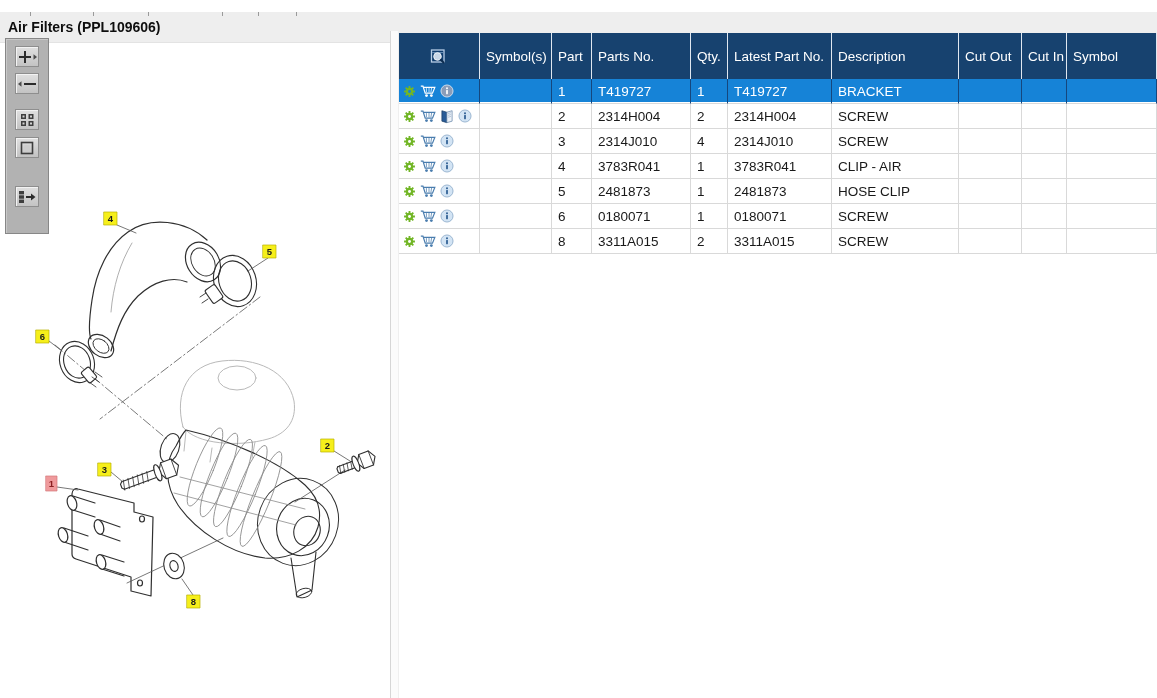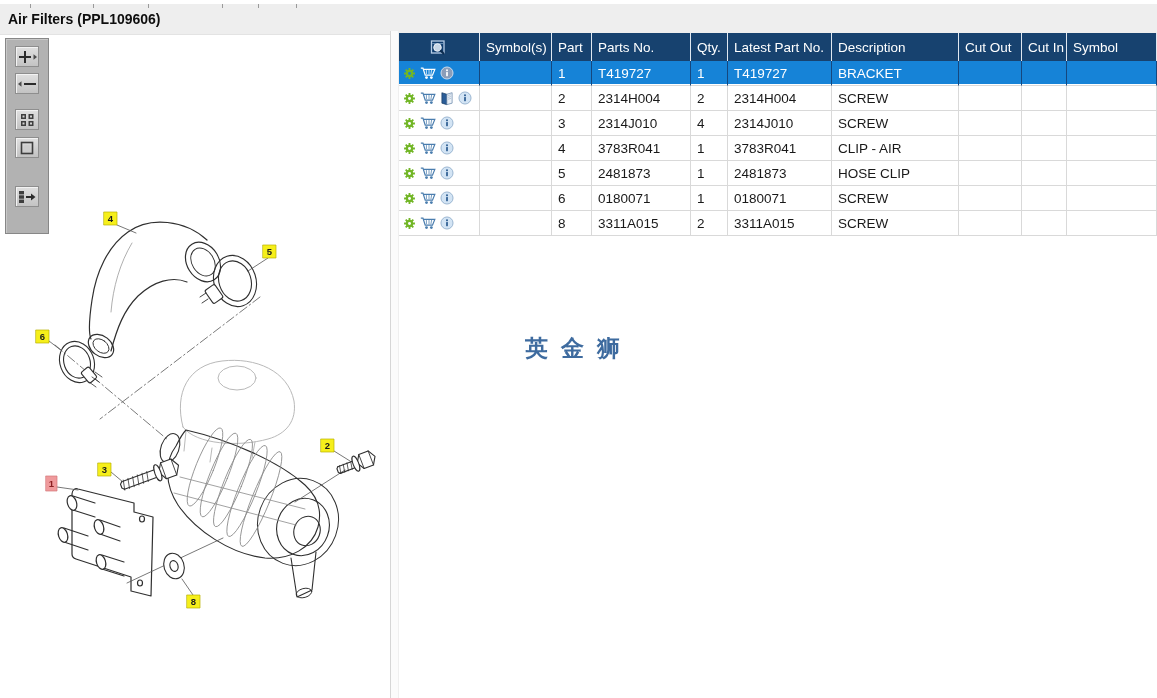--- a/index.html
+++ b/index.html
@@ -4,38 +4,38 @@
 <style>
   :root{
     --header-bg:#17426f; --selected-row-bg:#1683d7; --selected-grid:#15477e;
     --grid:#d9d9d9; --topstrip:#eeeeee; --watermark:#3e6b9f;
     --callout-yellow:#f6ef1b; --callout-red:#ef9a9c;
   }
   *{box-sizing:border-box;margin:0;padding:0}
   html,body{width:1157px;height:698px}
   body{position:relative;background:#fff;font-family:"Liberation Sans",sans-serif;overflow:hidden}
 
-  .topstrip{position:absolute;left:0;top:4px;width:1157px;height:31px;background:var(--topstrip);border-bottom:1px solid #e3e3e3}
+  .topstrip{position:absolute;left:0;top:12px;width:1157px;height:31px;background:var(--topstrip);border-bottom:1px solid #e3e3e3}
   .title{position:absolute;left:8px;top:7px;font-size:14px;font-weight:bold;color:#0e0e0e;white-space:nowrap}
   .tick{position:absolute;top:0;width:1px;height:4px;background:#9a9a9a}
 
   .splitter{position:absolute;left:390px;top:31px;width:9px;height:667px;background:#fbfbfb;border-left:1px solid #d6d6d6;border-right:1px solid #efefef}
 
   .toolbar{position:absolute;left:5px;top:38px;width:44px;height:196px;background:#b2b2b2;border:1px solid #878787;box-shadow:inset 1px 1px 0 #c8c8c8}
   .tb-btn{position:absolute;left:9px;width:24px;height:21px;background:linear-gradient(#e0e0e0,#c3c3c3);border:1px solid #8e8e8e;box-shadow:inset 1px 1px 0 #f3f3f3;display:flex;align-items:center;justify-content:center;cursor:pointer}
 
   .diagram{position:absolute;left:0;top:31px}
   .callout text{font-family:"Liberation Sans",sans-serif;font-size:9.5px;font-weight:bold;fill:#1c1c1c;text-anchor:middle}
   .callout rect{fill:var(--callout-yellow);stroke:#b9b200;stroke-width:.7}
   .callout.red rect{fill:var(--callout-red);stroke:#d4777a}
   .callout.red text{fill:#8b2022}
 
   .tablewrap{position:absolute;left:399px;top:33px;width:758px}
   table{border-collapse:separate;border-spacing:0;table-layout:fixed;width:758px;font-size:13.5px}
-  th{background:var(--header-bg);color:#fff;font-weight:400;text-align:left;height:28px;padding:0 0 0 6px;border-right:1px solid #dfe7f0;overflow:hidden;white-space:nowrap}
+  th{background:var(--header-bg);color:#fff;font-weight:400;text-align:left;height:46px;padding:0 0 0 6px;border-right:1px solid #dfe7f0;overflow:hidden;white-space:nowrap}
   th.c-icons{text-align:center;padding:0}
   td{height:24px;padding:0 0 0 6px;border-right:1px solid var(--grid);border-bottom:1px solid var(--grid);overflow:hidden;white-space:nowrap;color:#191919;background:#fff}
   td.c-icons{padding:0 0 0 4px}
   tr.selected td{background:var(--selected-row-bg);color:#fff;border-right-color:var(--selected-grid);box-shadow:inset 0 -1px 0 #fff}
   .icwrap{display:inline-flex;align-items:center;gap:4px;vertical-align:middle;height:24px}
 
   .watermark{position:absolute;left:126px;top:300px;font-size:23px;font-weight:bold;letter-spacing:13px;color:var(--watermark);white-space:nowrap}
 </style>
 </head>
 <body>
@@ -481,16 +481,15 @@
             <td>3311A015</td>
             <td>2</td>
             <td>3311A015</td>
             <td>SCREW</td>
             <td></td>
             <td></td>
             <td></td>
           </tr>
         </tbody>
     </table>
-    <div class="watermark">英金狮</div>
   </div>
 
 </div>
 
 </body></html>

